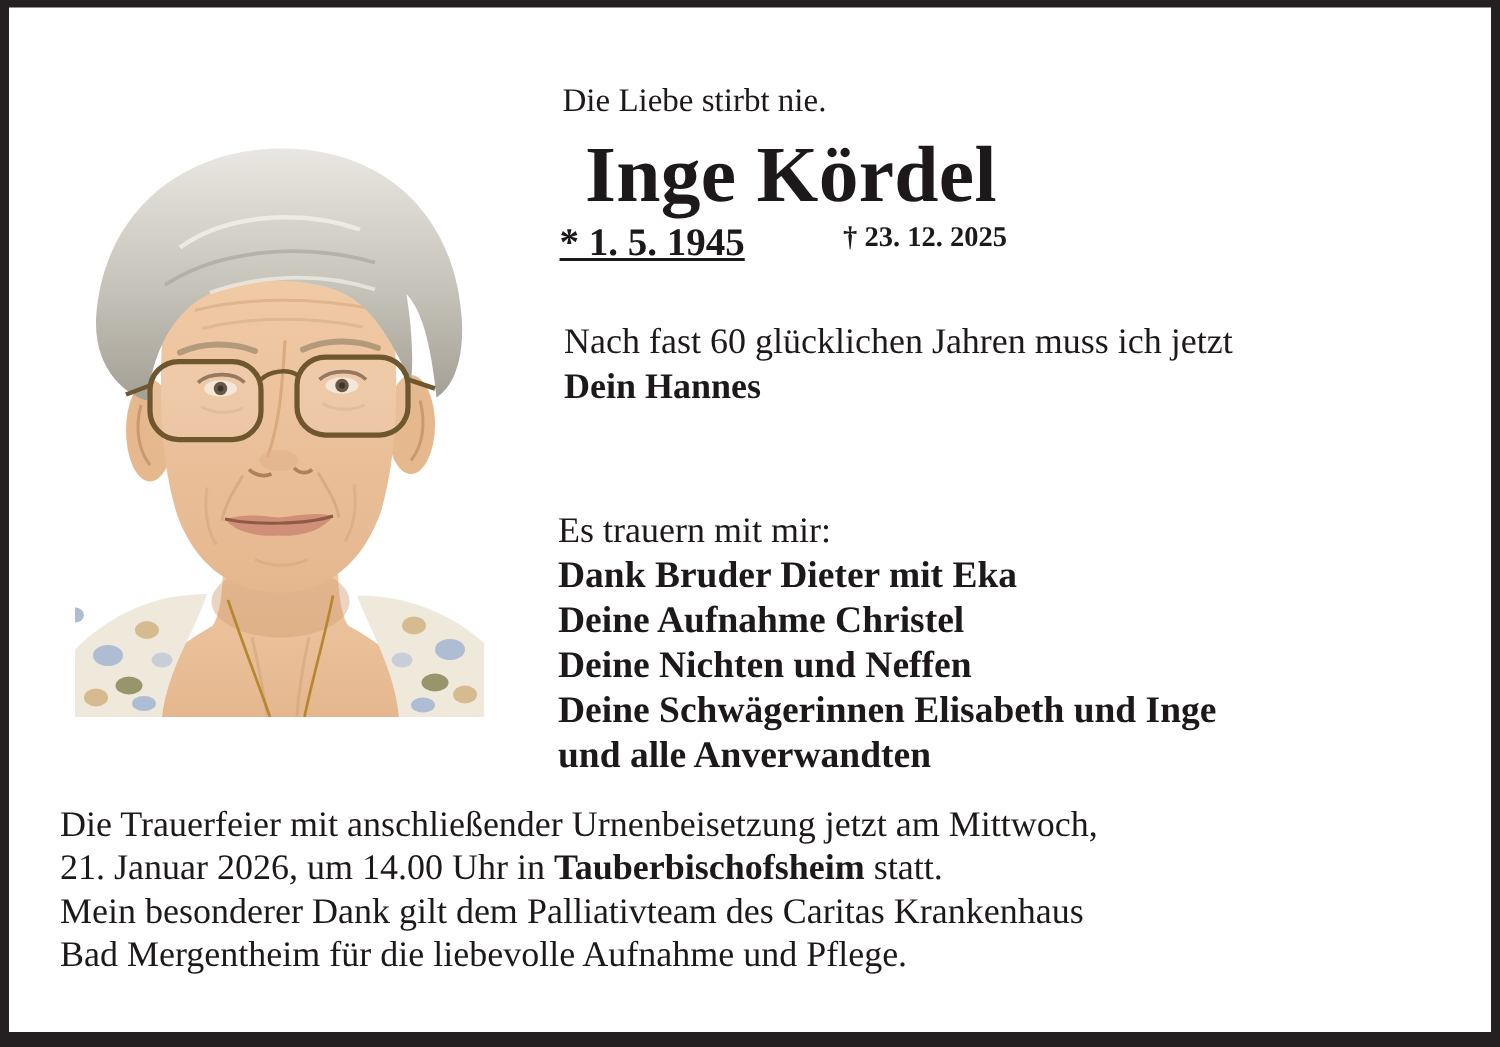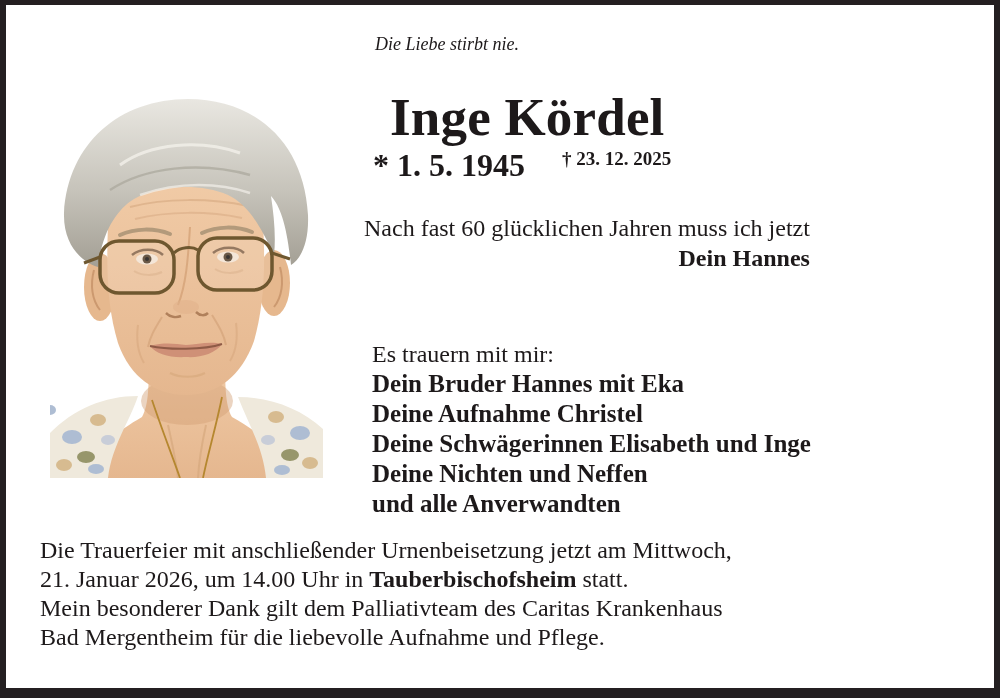--- a/index.html
+++ b/index.html
@@ -8,28 +8,28 @@
     background:#ffffff;color:#1d191a;
     font-family:"Liberation Serif", serif;
   }
   .page{position:absolute;left:0;top:0;width:1000px;height:698px;background:#ffffff;}
   .frame{
     position:absolute;left:0;top:0;right:0;bottom:0;
     border-style:solid;border-color:#241f21;
     border-width:5px 6px 10px 6px;
     box-sizing:border-box;pointer-events:none;z-index:5;
   }
-  .motto{position:absolute;left:375px;top:35px;font-size:18px;line-height:1;font-style:italic;}
+  .motto{position:absolute;left:375px;top:56px;font-size:22px;line-height:1;}
   .name{
     position:absolute;left:390px;top:91px;margin:0;
     font-size:53px;line-height:1;font-weight:bold;letter-spacing:0.2px;
   }
-  .birth{position:absolute;left:373px;top:149px;font-size:32px;line-height:1;font-weight:bold;}
+  .birth{position:absolute;left:373px;top:149px;font-size:26px;line-height:1;font-weight:bold;text-decoration:underline;}
   .death{position:absolute;left:562px;top:149px;font-size:19px;line-height:1;font-weight:bold;}
-  .farewell{position:absolute;left:364px;top:213px;font-size:24px;line-height:30px;text-align:right;}
+  .farewell{position:absolute;left:376px;top:213px;font-size:24px;line-height:30px;}
   .mourners-intro{position:absolute;left:372px;top:339px;font-size:24px;line-height:30px;}
   .mourners{position:absolute;left:372px;top:369px;font-size:25px;line-height:30px;font-weight:bold;}
   .funeral{position:absolute;left:40px;top:536px;width:930px;font-size:24px;line-height:29px;}
   .bold{font-weight:bold;}
   .portrait{position:absolute;left:50px;top:95px;width:273px;height:383px;}
 </style>
 </head>
 <body>
 
 <div class="page">
@@ -139,24 +139,24 @@
   <div class="death">† 23. 12. 2025</div>
 
   <div class="farewell">
     <div>Nach fast 60 glücklichen Jahren muss ich jetzt</div>
     <div class="bold">Dein Hannes</div>
   </div>
 
   <div class="mourners-intro">Es trauern mit mir:</div>
 
   <div class="mourners">
-    <div>Dein Bruder Hannes mit Eka</div>
+    <div>Dank Bruder Dieter mit Eka</div>
     <div>Deine Aufnahme Christel</div>
+    <div>Deine Nichten und Neffen</div>
     <div>Deine Schwägerinnen Elisabeth und Inge</div>
-    <div>Deine Nichten und Neffen</div>
     <div>und alle Anverwandten</div>
   </div>
 
   <div class="funeral">
     <div>Die Trauerfeier mit anschließender Urnenbeisetzung jetzt am Mittwoch,</div>
     <div><span>21. Januar 2026, um 14.00 Uhr in </span><span class="bold">Tauberbischofsheim</span><span> statt.</span></div>
     <div>Mein besonderer Dank gilt dem Palliativteam des Caritas Krankenhaus</div>
     <div>Bad Mergentheim für die liebevolle Aufnahme und Pflege.</div>
   </div>
 

